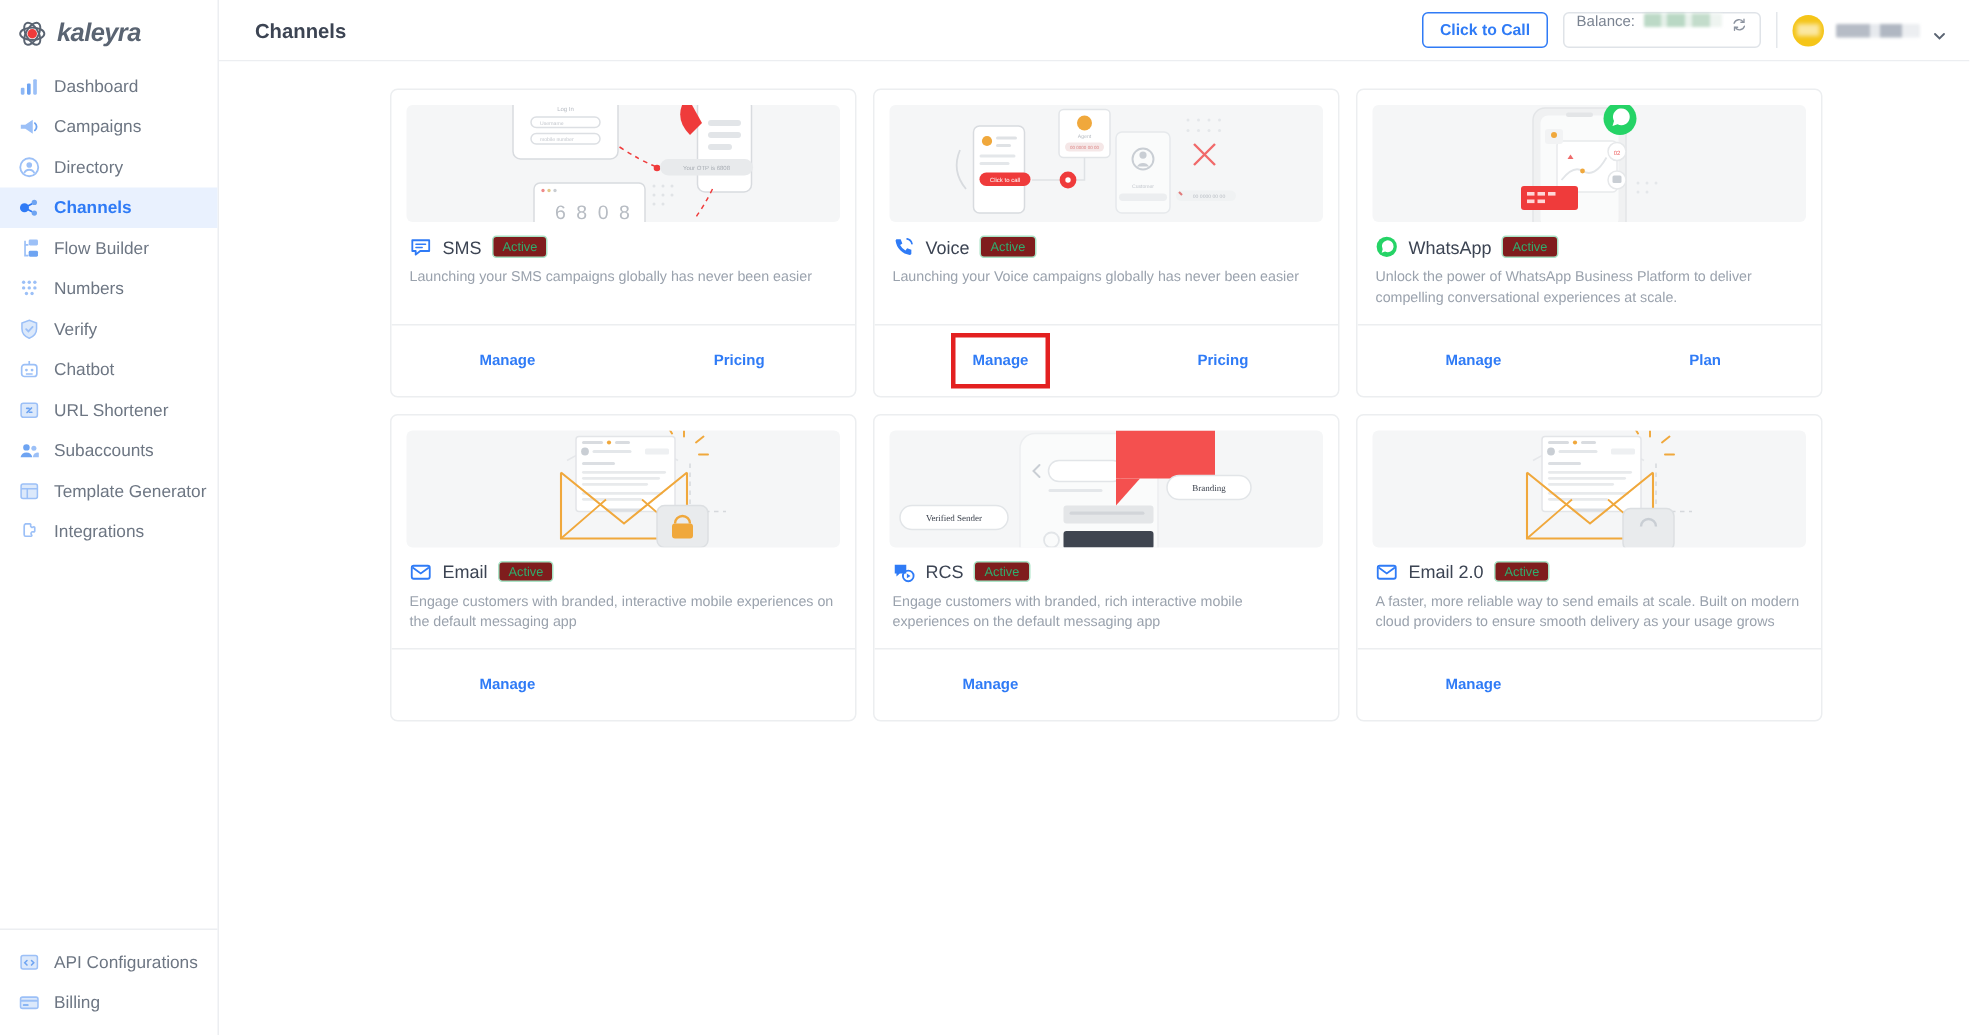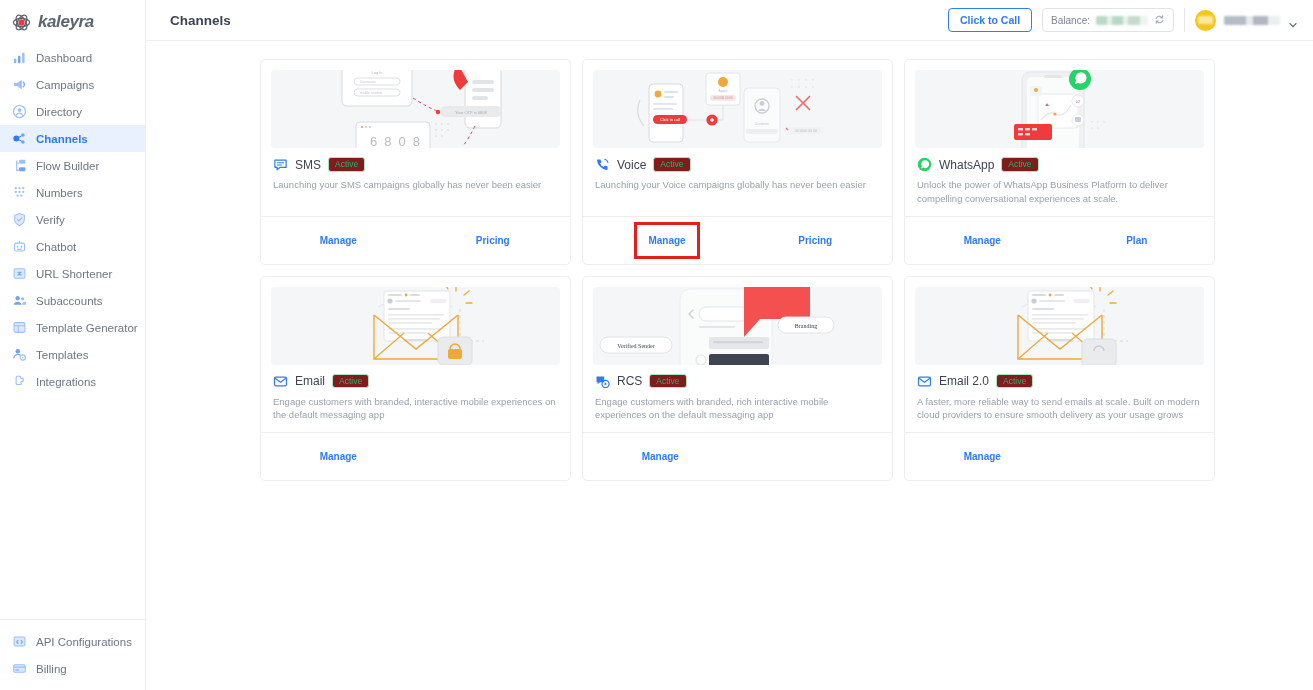--- a/index.html
+++ b/index.html
@@ -59,21 +59,21 @@
   .page-title { font-size: 13.5px; font-weight: bold; color: #3c4453; }
   .topbar-right { margin-left: auto; display: flex; align-items: center; gap: 10px; }
   .btn-outline {
     border: 1px solid #2f7bf6; color: #2f7bf6; background: #fff;
     font-size: 10.5px; font-weight: bold;
     border-radius: 4px; padding: 5px 11px; cursor: pointer;
     font-family: "Liberation Sans", sans-serif;
   }
   .balance-box {
     border: 1px solid #dfe3e8; border-radius: 4px;
-    height: 24px; display: flex; align-items: center; gap: 6px;
+    height: 24px; display: flex; gap: 6px;
     padding: 0 8px; background: #fff; cursor: pointer;
   }
   .balance-label { font-size: 10px; color: #7a8391; }
   .balance-value {
     width: 52px; height: 9px; border-radius: 1px;
     background: linear-gradient(90deg,#bcd9c6 0 22%,#e4f0e8 22% 30%,#b9d8c4 30% 52%,#e9f2ec 52% 62%,#c3dccb 62% 84%,#eef4f0 84% 100%);
     filter: blur(1.1px);
   }
   .divider-v { width: 1px; height: 24px; background: #e4e7eb; }
   .user-chip { display: flex; align-items: center; gap: 8px; cursor: pointer; padding-right: 2px; }
@@ -289,31 +289,20 @@
       <div class="nav-item">
         <span class="nav-icon">
           <svg viewBox="0 0 16 16" width="15" height="15">
               <rect x="2.2" y="2.8" width="11.6" height="10.4" rx="1.4" fill="#dce9fb" stroke="#9cc0f7" stroke-width="1.1"></rect>
               <path d="M2.2 6.2h11.6M6.6 6.2v7" stroke="#9cc0f7" stroke-width="1.1"></path>
             </svg>
         </span>
         <span class="nav-label">Template Generator</span>
       </div>
 
-      <div class="nav-item">
-        <span class="nav-icon">
-          <svg viewBox="0 0 16 16" width="15" height="15">
-              <circle cx="6.2" cy="4.6" r="2.4" fill="#6ea4f2"></circle>
-              <path d="M1.8 12.2a4.4 4.4 0 0 1 7.2-3.4" fill="none" stroke="#6ea4f2" stroke-width="1.3"></path>
-              <circle cx="11.4" cy="11.2" r="2.8" fill="none" stroke="#9cc0f7" stroke-width="1.2"></circle>
-              <circle cx="11.4" cy="11.2" r="0.9" fill="#9cc0f7"></circle>
-            </svg>
-        </span>
-        <span class="nav-label">Templates</span>
-      </div>
 
       <div class="nav-item">
         <span class="nav-icon">
           <svg viewBox="0 0 16 16" width="15" height="15">
               <path d="M5.4 2.4h3c.5 0 .8.5.6.9a1.2 1.2 0 0 0 1.9 1.3c.4-.3 1 0 1 .5v2.4c0 .5-.5.8-.9.6a1.3 1.3 0 0 0-1.3 2.2c.3.3.1.9-.4.9H5.4a1 1 0 0 1-1-1V4a1.6 1.6 0 0 1 1-1.6z" fill="none" stroke="#9cc0f7" stroke-width="1.2"></path>
             </svg>
         </span>
         <span class="nav-label">Integrations</span>
       </div>
     </nav>

